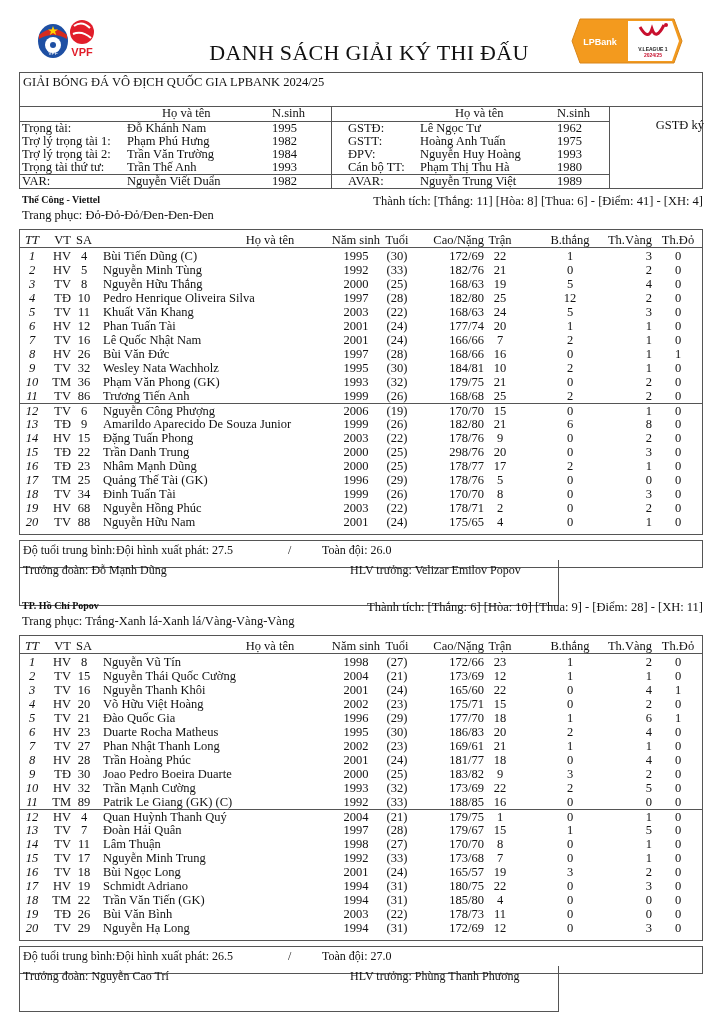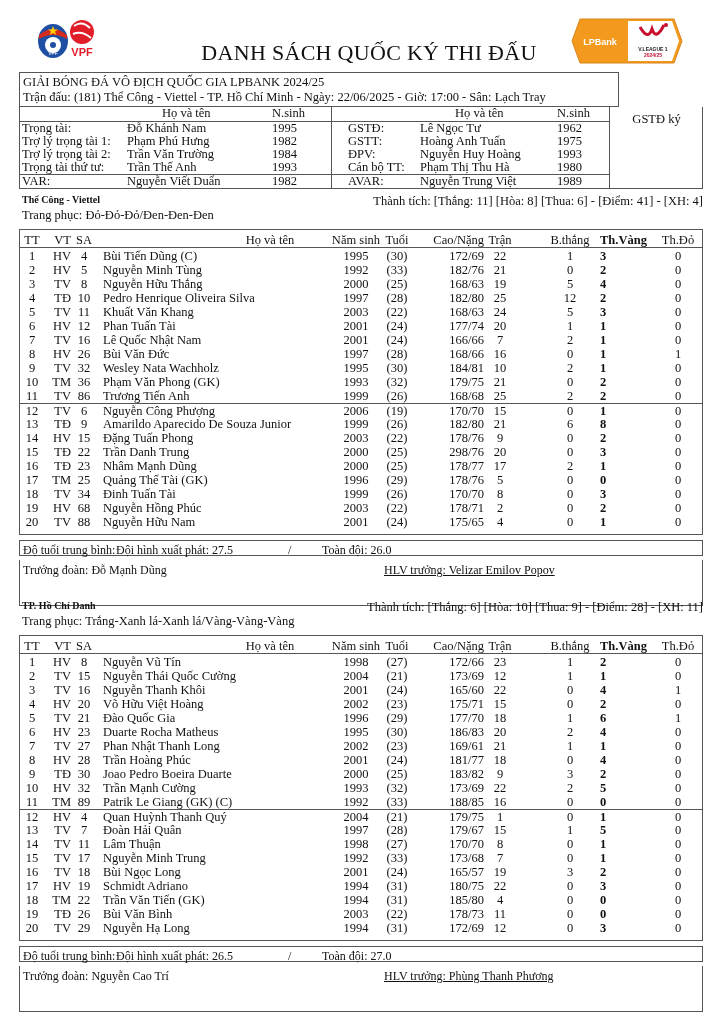--- a/index.html
+++ b/index.html
@@ -5,103 +5,102 @@
   * { box-sizing: border-box; margin: 0; padding: 0; }
   html, body { width: 724px; height: 1024px; background: #ffffff; }
   body { font-family: "Liberation Serif", "DejaVu Serif", serif; color: #111; position: relative; overflow: hidden; }
 
   .header { position: absolute; left: 0; top: 0; width: 724px; height: 72px; }
   .logo-vff { position: absolute; left: 36px; top: 17px; width: 34px; height: 44px; }
   .logo-vpf { position: absolute; left: 68px; top: 16px; width: 28px; height: 46px; }
   .logo-vleague { position: absolute; left: 570px; top: 17px; width: 114px; height: 48px; }
   .doc-title { position: absolute; left: 0; top: 40px; width: 724px; text-align: center; font-size: 22px; letter-spacing: 0.3px; padding-left: 14px; }
 
-  .match-box { position: absolute; left: 19px; top: 72px; width: 600px; height: 35px; border: 1px solid #555; padding: 2px 3px; font-size: 12.5px; line-height: 15px; }
+  .match-box { position: absolute; left: 19px; top: 72px; width: 684px; height: 35px; border: 1px solid #555; padding: 2px 3px; font-size: 12.5px; line-height: 15px; }
 
   .officials { position: absolute; left: 19px; top: 107px; width: 684px; height: 82px; border: 1px solid #555; border-top: none; font-size: 12.5px; }
   .off-head { position: absolute; top: 0; height: 14px; line-height: 13px; }
   .off-hline { position: absolute; left: 0; width: 589px; top: 14px; border-top: 1px solid #555; }
   .off-hline2 { position: absolute; left: 0; width: 589px; top: 67px; border-top: 1px solid #555; }
   .off-vline { position: absolute; left: 311px; top: 0; height: 82px; border-left: 1px solid #555; }
   .off-vline2 { position: absolute; left: 589px; top: 0; height: 82px; border-left: 1px solid #555; }
   .off-row { position: absolute; height: 13px; line-height: 12px; white-space: nowrap; }
   .off-label { position: absolute; left: 2px; }
   .off-name { position: absolute; left: 107px; }
   .off-year { position: absolute; left: 252px; }
   .off-label-r { position: absolute; left: 313px; margin-left: 15px; }
   .off-name-r { position: absolute; left: 400px; }
   .off-year-r { position: absolute; left: 537px; }
-  .sig-head { position: absolute; left: 589px; width: 95px; text-align: center; top: 6px; line-height: 13px; }
+  .sig-head { position: absolute; left: 589px; width: 95px; text-align: right; top: 12px; line-height: 13px; }
 
   .team { position: absolute; left: 0; width: 724px; }
   .team-name { position: absolute; left: 22px; font-weight: bold; font-size: 10px; }
   .team-stats { position: absolute; right: 21px; font-size: 12.5px; white-space: nowrap; }
   .team-kit { position: absolute; left: 22px; font-size: 12.5px; }
 
   .roster { position: absolute; left: 19px; width: 684px; border: 1px solid #555; font-size: 12.5px; }
   .r-head { position: relative; height: 18px; border-bottom: 1px solid #555; }
   .r-row { position: relative; height: 14px; line-height: 14px; }
   .r-sep { border-top: 1px solid #555; }
   .c { position: absolute; top: 0; white-space: nowrap; }
   .r-head .c { top: 3px; }
-  .c-tt { left: 2px; width: 20px; text-align: center; }
+  .c-tt { left: 2px; width: 20px; text-align: center; font-style: italic; }
   .c-vt { left: 23px; width: 28px; text-align: right; }
   .c-sa { left: 53px; width: 22px; text-align: center; }
   .c-name { left: 83px; }
   .c-name-h { left: 160px; width: 180px; text-align: center; }
   .c-ns { left: 310px; width: 52px; text-align: center; }
   .c-age { left: 362px; width: 30px; text-align: center; }
   .c-hw { left: 412px; width: 52px; text-align: right; }
   .c-tran { left: 465px; width: 30px; text-align: center; }
   .c-goal { left: 525px; width: 50px; text-align: center; }
-  .c-yel { left: 580px; width: 52px; text-align: left; font-weight: bold; }
+  .c-yel { left: 580px; width: 52px; text-align: right; }
   .c-red { left: 635px; width: 46px; text-align: center; }
 
-  .avg-box { position: absolute; left: 19px; width: 684px; height: 16px; border: 1px solid #555; font-size: 12px; line-height: 18px; padding-left: 44px; }
+  .avg-box { position: absolute; left: 19px; width: 684px; height: 28px; border: 1px solid #555; font-size: 12px; line-height: 18px; padding-left: 44px; }
   .avg-label { position: absolute; left: 3px; }
   .avg-xp { position: absolute; left: 96px; }
   .avg-slash { position: absolute; left: 268px; }
   .avg-all { position: absolute; left: 302px; }
 
-  .staff-box { position: absolute; left: 19px; width: 684px; height: 46px; border: 1px solid #555; border-top: none; font-size: 12px; line-height: 16px; }
+  .staff-box { position: absolute; left: 19px; width: 540px; height: 46px; border: 1px solid #555; border-top: none; font-size: 12px; line-height: 16px; }
   .staff-lead { position: absolute; left: 3px; top: 2px; }
-  .staff-coach { position: absolute; left: 364px; top: 2px; text-decoration: underline; }
+  .staff-coach { position: absolute; left: 330px; top: 2px; }
 </style>
 </head>
 <body>
 
 <div class="header">
   <svg class="logo-vff" viewBox="0 0 34 44">
     <ellipse cx="17" cy="24" rx="15" ry="17" fill="#1e4fa3"></ellipse>
     <path d="M3 18 Q17 6 31 18 L31 22 Q17 14 3 22Z" fill="#d52b1e"></path>
     <polygon points="17,9 18.3,12.5 22,12.5 19,14.6 20.2,18 17,16 13.8,18 15,14.6 12,12.5 15.7,12.5" fill="#ffd200"></polygon>
     <circle cx="17" cy="28" r="8" fill="#ffffff"></circle>
     <circle cx="17" cy="28" r="3" fill="#1e4fa3"></circle>
     <text x="17" y="38" font-size="5" text-anchor="middle" fill="#ffffff" font-family="Liberation Sans, sans-serif">VFF</text>
   </svg>
   <svg class="logo-vpf" viewBox="0 0 28 46">
     <circle cx="14" cy="16" r="12" fill="#e11d2a"></circle>
     <path d="M6 10 Q14 4 22 12 M5 18 Q14 14 23 22" stroke="#fff" stroke-width="2" fill="none"></path>
     <text x="14" y="40" font-size="11" font-weight="bold" text-anchor="middle" fill="#e11d2a" font-family="Liberation Sans, sans-serif">VPF</text>
   </svg>
-  <div class="doc-title">DANH SÁCH QUỐC KÝ THI ĐẤU</div>
+  <div class="doc-title">DANH SÁCH GIẢI KÝ THI ĐẤU</div>
   <svg class="logo-vleague" viewBox="0 0 114 48">
     <polygon points="10,2 104,2 112,24 104,46 10,46 2,24" fill="#f39a1e" stroke="#d9861a" stroke-width="1"></polygon>
     <polygon points="58,4 102,4 109,24 102,44 58,44" fill="#ffffff"></polygon>
     <text x="30" y="28" font-size="9" text-anchor="middle" fill="#ffffff" font-family="Liberation Sans, sans-serif" font-weight="bold">LPBank</text>
     <path d="M70 10 Q78 24 82 12 Q86 24 94 8" stroke="#c8102e" stroke-width="3" fill="none"></path>
     <circle cx="96" cy="8" r="2" fill="#c8102e"></circle>
     <text x="83" y="34" font-size="5" text-anchor="middle" fill="#222" font-family="Liberation Sans, sans-serif" font-weight="bold">V.LEAGUE 1</text>
     <text x="83" y="40" font-size="5" text-anchor="middle" fill="#c8102e" font-family="Liberation Sans, sans-serif" font-weight="bold">2024/25</text>
   </svg>
 </div>
 
 <div class="match-box">
   <div>GIẢI BÓNG ĐÁ VÔ ĐỊCH QUỐC GIA LPBANK 2024/25</div>
-  <div>Trận đấu: (181) Thể Công - Viettel - TP. Hồ Chí Minh - Ngày: 22/06/2025 - Giờ: 17:00 - Sân: Lạch Tray</div>
 </div>
 
 <div class="officials">
   <div class="off-head" style="left:142px">Họ và tên</div>
   <div class="off-head" style="left:252px">N.sinh</div>
   <div class="off-head" style="left:435px">Họ và tên</div>
   <div class="off-head" style="left:537px">N.sinh</div>
   <div class="sig-head">GSTĐ ký</div>
   <div class="off-hline"></div>
   <div class="off-hline2"></div>
@@ -437,21 +436,21 @@
   <span class="avg-xp">Đội hình xuất phát: 27.5</span>
   <span class="avg-slash">/</span>
   <span class="avg-all">Toàn đội: 26.0</span>
 </div>
 <div class="staff-box" style="top:560px">
   <span class="staff-lead">Trưởng đoàn: Đỗ Mạnh Dũng</span>
   <span class="staff-coach">HLV trưởng: Velizar Emilov Popov</span>
 </div>
 
 <div class="team" style="top:598px">
-  <div class="team-name" style="top:2px">TP. Hồ Chí Danh</div>
+  <div class="team-name" style="top:2px">TP. Hồ Chí Popov</div>
   <div class="team-stats" style="top:2px">Thành tích: [Thắng: 6] [Hòa: 10] [Thua: 9] - [Điểm: 28] - [XH: 11]</div>
   <div class="team-kit" style="top:16px">Trang phục: Trắng-Xanh lá-Xanh lá/Vàng-Vàng-Vàng</div>
 </div>
 
 <div class="roster" id="roster-1" style="top: 635px; height: 306px;">
     <div class="r-head">
       <span class="c c-tt">TT</span>
       <span class="c c-vt">VT</span>
       <span class="c c-sa">SA</span>
       <span class="c c-name-h">Họ và tên</span>

